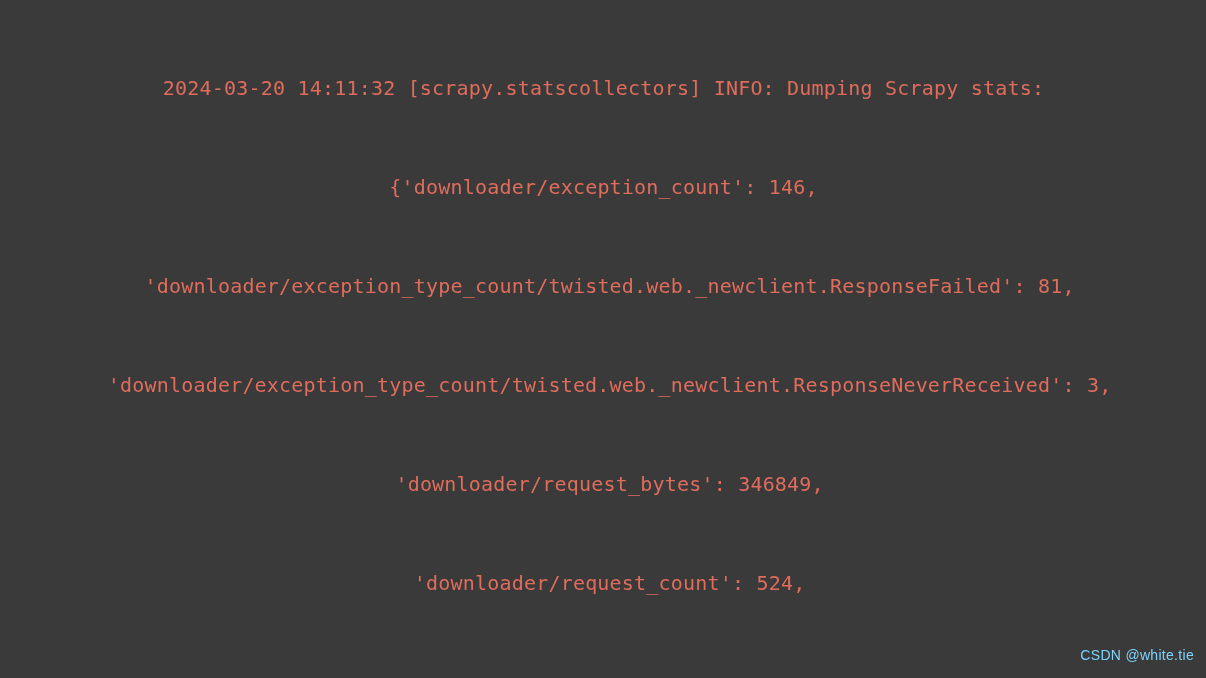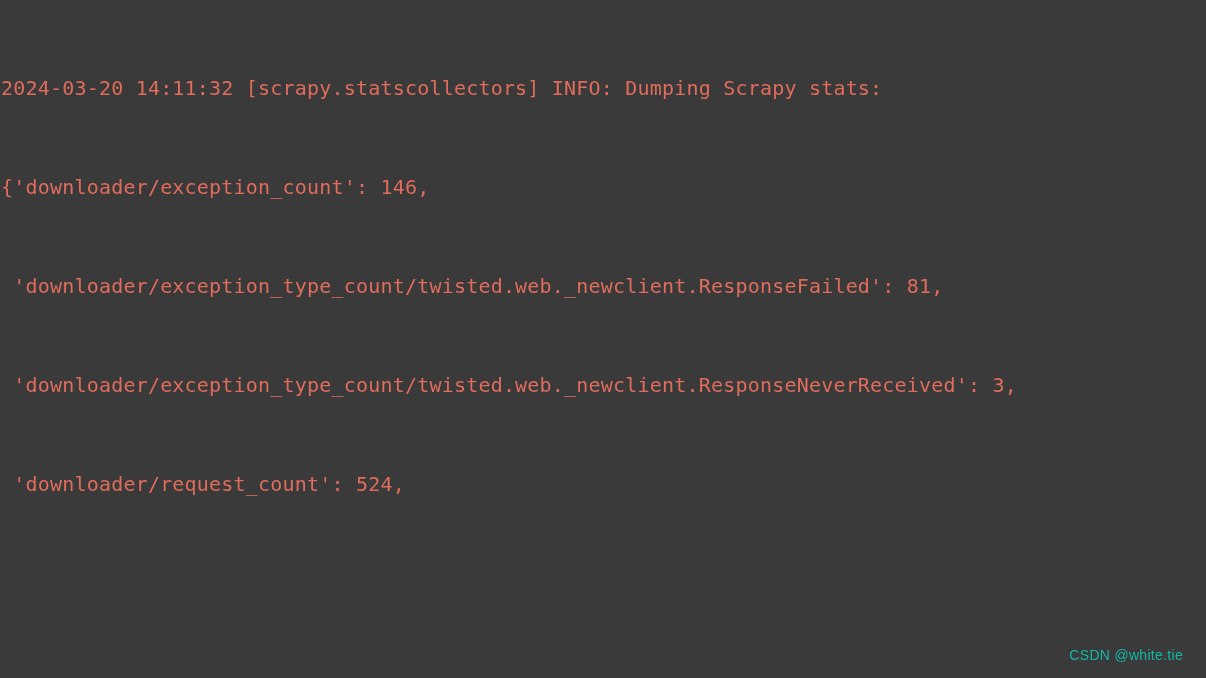--- a/index.html
+++ b/index.html
@@ -19,39 +19,41 @@
       position: relative;
       padding-top: 6px;
     }
     .terminal-content {
       white-space: pre;
       padding-left: 1px;
     }
     .line {
       display: block;
       letter-spacing: 0.2px;
+      text-align: center;
     }
     .watermark {
       position: absolute;
       bottom: 6px;
-      right: 23px;
-      color: #14b8a6;
+      right: 12px;
+      color: #7dd3fc;
       font-size: 14px;
       font-family: Arial, sans-serif;
       letter-spacing: 0.3px;
     }
   </style>
 </head>
 <body>
 
 <div class="terminal-content">
   <span class="line">2024-03-20 14:11:32 [scrapy.statscollectors] INFO: Dumping Scrapy stats:</span>
   <span class="line">{'downloader/exception_count': 146,</span>
   <span class="line"> 'downloader/exception_type_count/twisted.web._newclient.ResponseFailed': 81,</span>
   <span class="line"> 'downloader/exception_type_count/twisted.web._newclient.ResponseNeverReceived': 3,</span>
+  <span class="line"> 'downloader/request_bytes': 346849,</span>
   <span class="line"> 'downloader/request_count': 524,</span>
   
   
   
   
   
   
   
   
   

